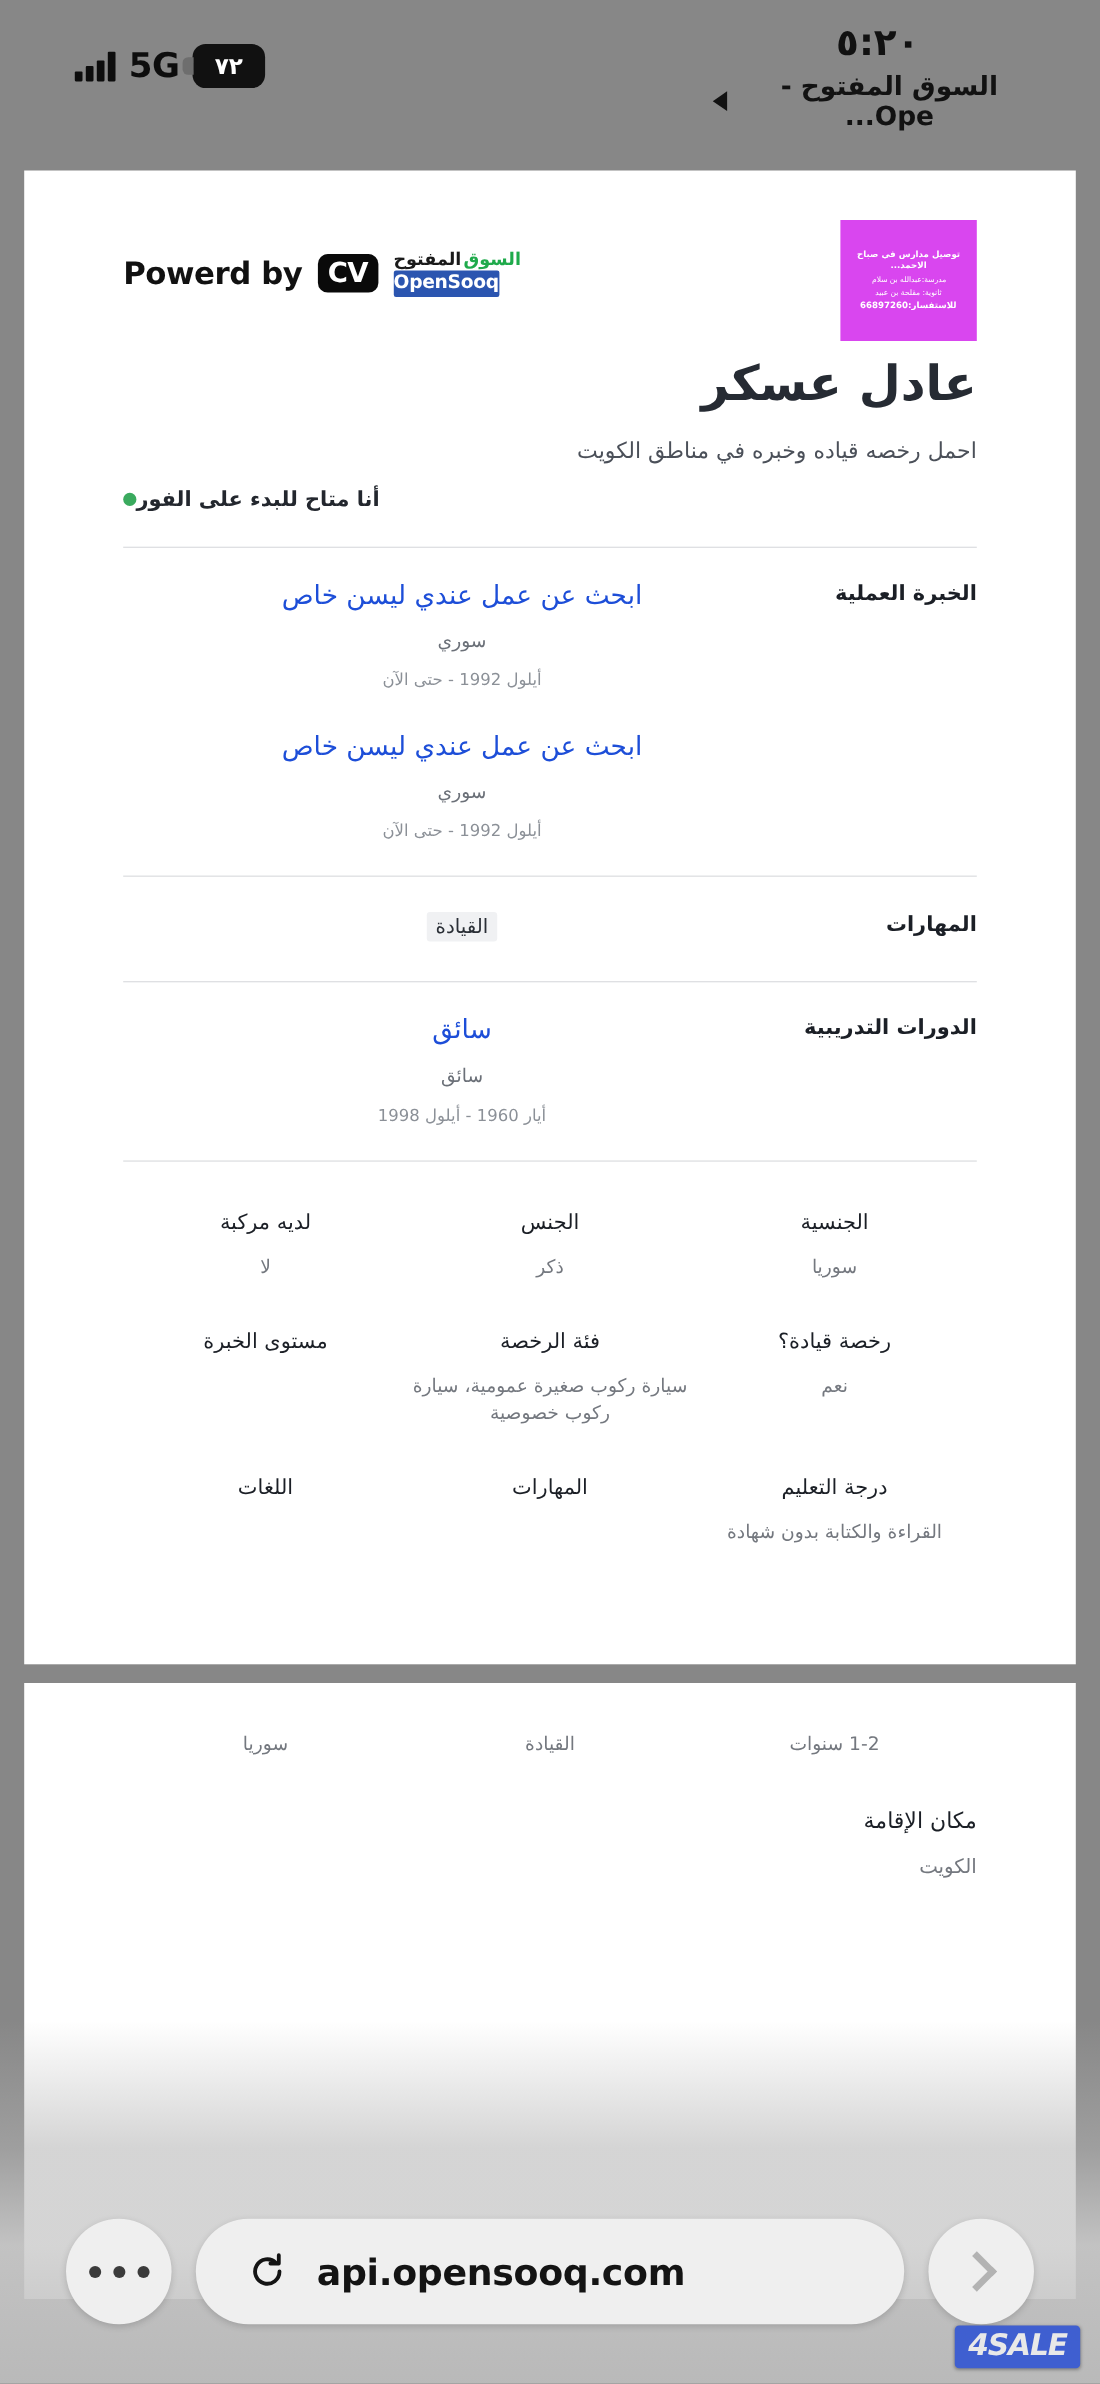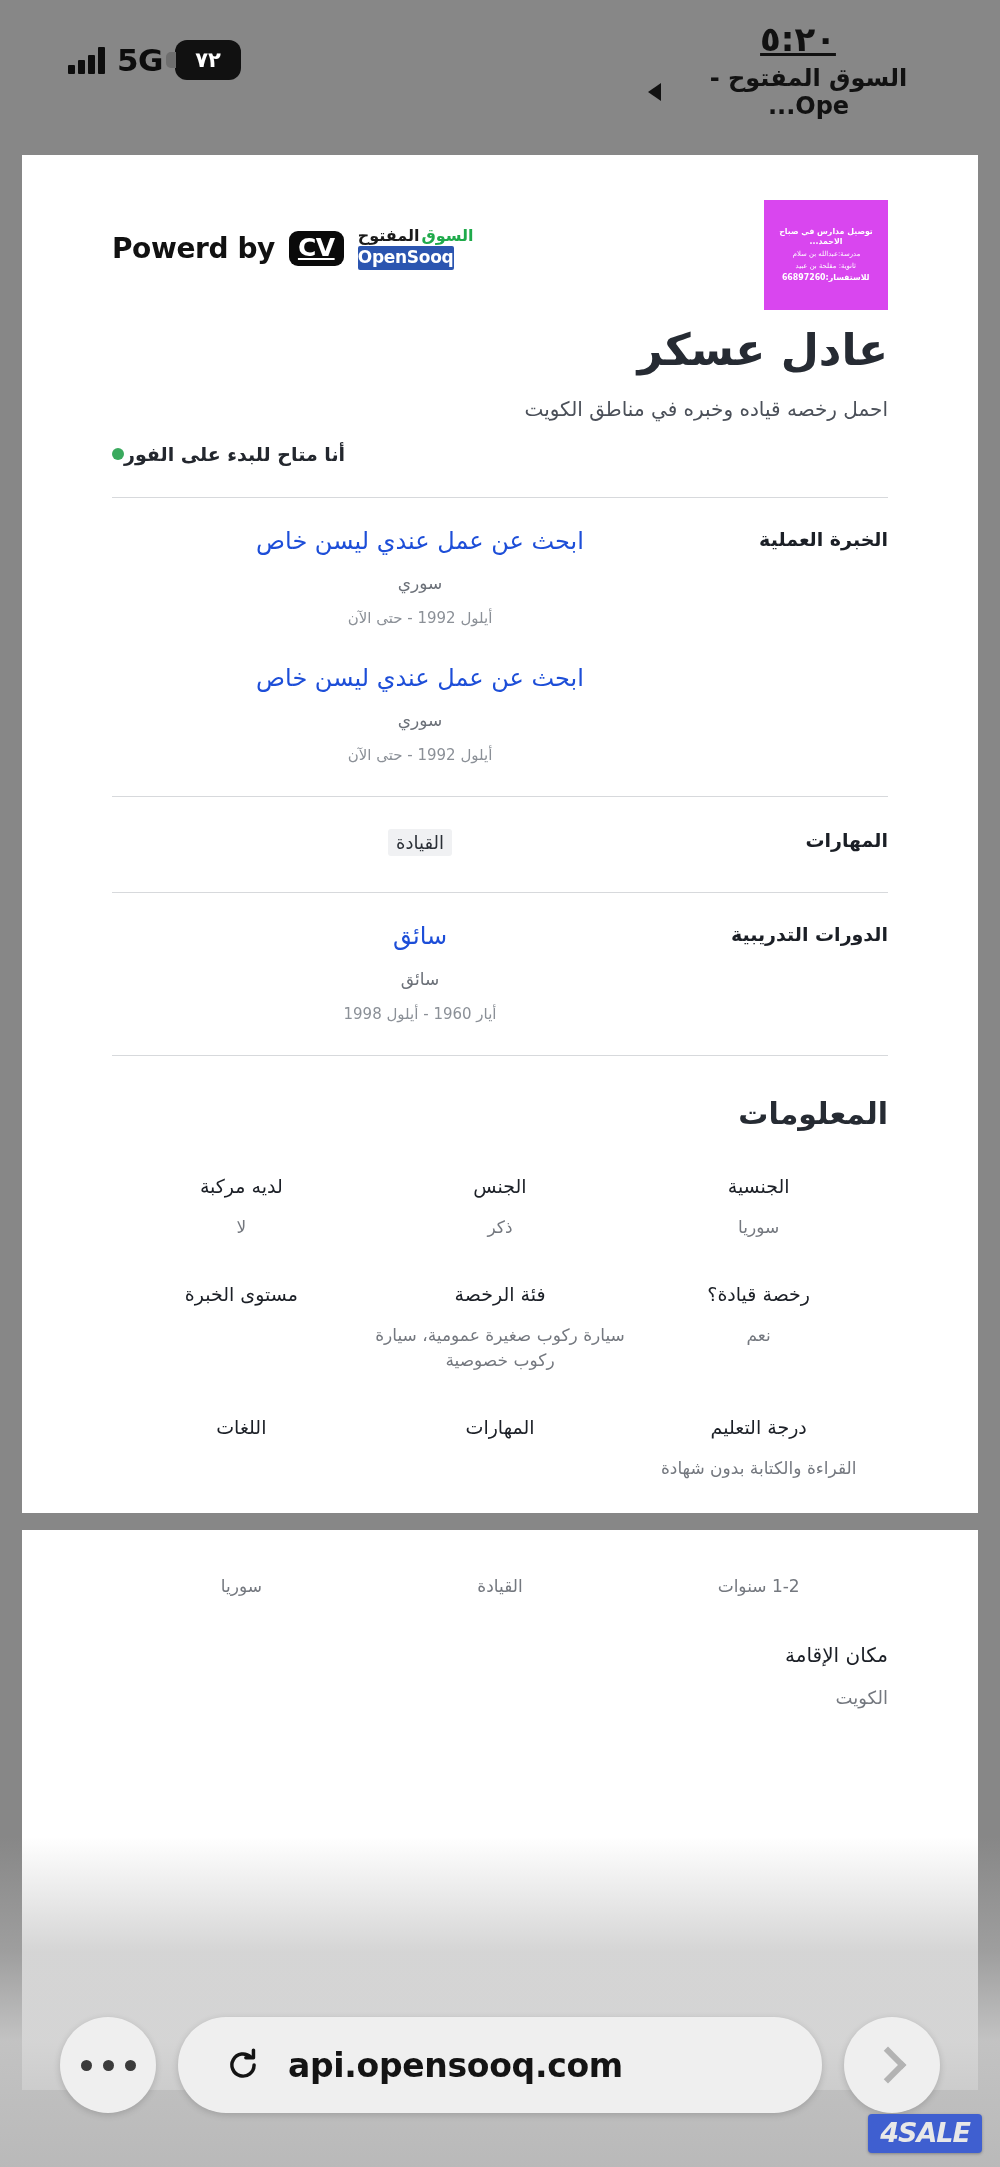--- a/index.html
+++ b/index.html
@@ -69,21 +69,20 @@
     right: 52px; top: 22px;
     text-align: center;
     width: 300px;
   }
   .sb-time {
     font-size: 34px;
     font-weight: 700;
     color: #111;
     line-height: 1.05;
     letter-spacing: 0px;
-    text-decoration: underline;
   }
   .sb-app {
     margin-top: 6px;
     font-size: 24px;
     font-weight: 600;
     color: #121212;
     display: flex;
     align-items: center;
     justify-content: flex-end;
     gap: 8px;
@@ -131,21 +130,20 @@
   }
   .cv-badge {
     background: #0a0a0a;
     color: #fff;
     font-size: 25px;
     font-weight: 800;
     border-radius: 9px;
     padding: 4px 9px 6px;
     line-height: 1;
     letter-spacing: -0.5px;
-    text-decoration: underline;
   }
   .sooq-logo { display: flex; flex-direction: column; align-items: stretch; width: 96px; }
   .sooq-ar {
     display: flex; justify-content: flex-end; gap: 2px;
     font-size: 16px; font-weight: 800; line-height: 1;
     direction: rtl; margin-bottom: 2px;
   }
   .sooq-ar .g { color: #1faa4b; }
   .sooq-ar .b { color: #1a1a1a; }
   .sooq-en {
@@ -450,21 +448,20 @@
           <div class="entry">
             <div class="e-title">سائق</div>
             <div class="e-sub">سائق</div>
             <div class="e-date">أيار 1960 - أيلول 1998</div>
           </div>
         </div>
       </div>
 
       <hr class="rule">
 
-      <div class="info-head">المعلومات</div>
 
       <div class="info-grid">
         <div class="info-cell">
           <div class="lbl">الجنسية</div>
           <div class="val">سوريا</div>
         </div>
         <div class="info-cell">
           <div class="lbl">الجنس</div>
           <div class="val">ذكر</div>
         </div>

